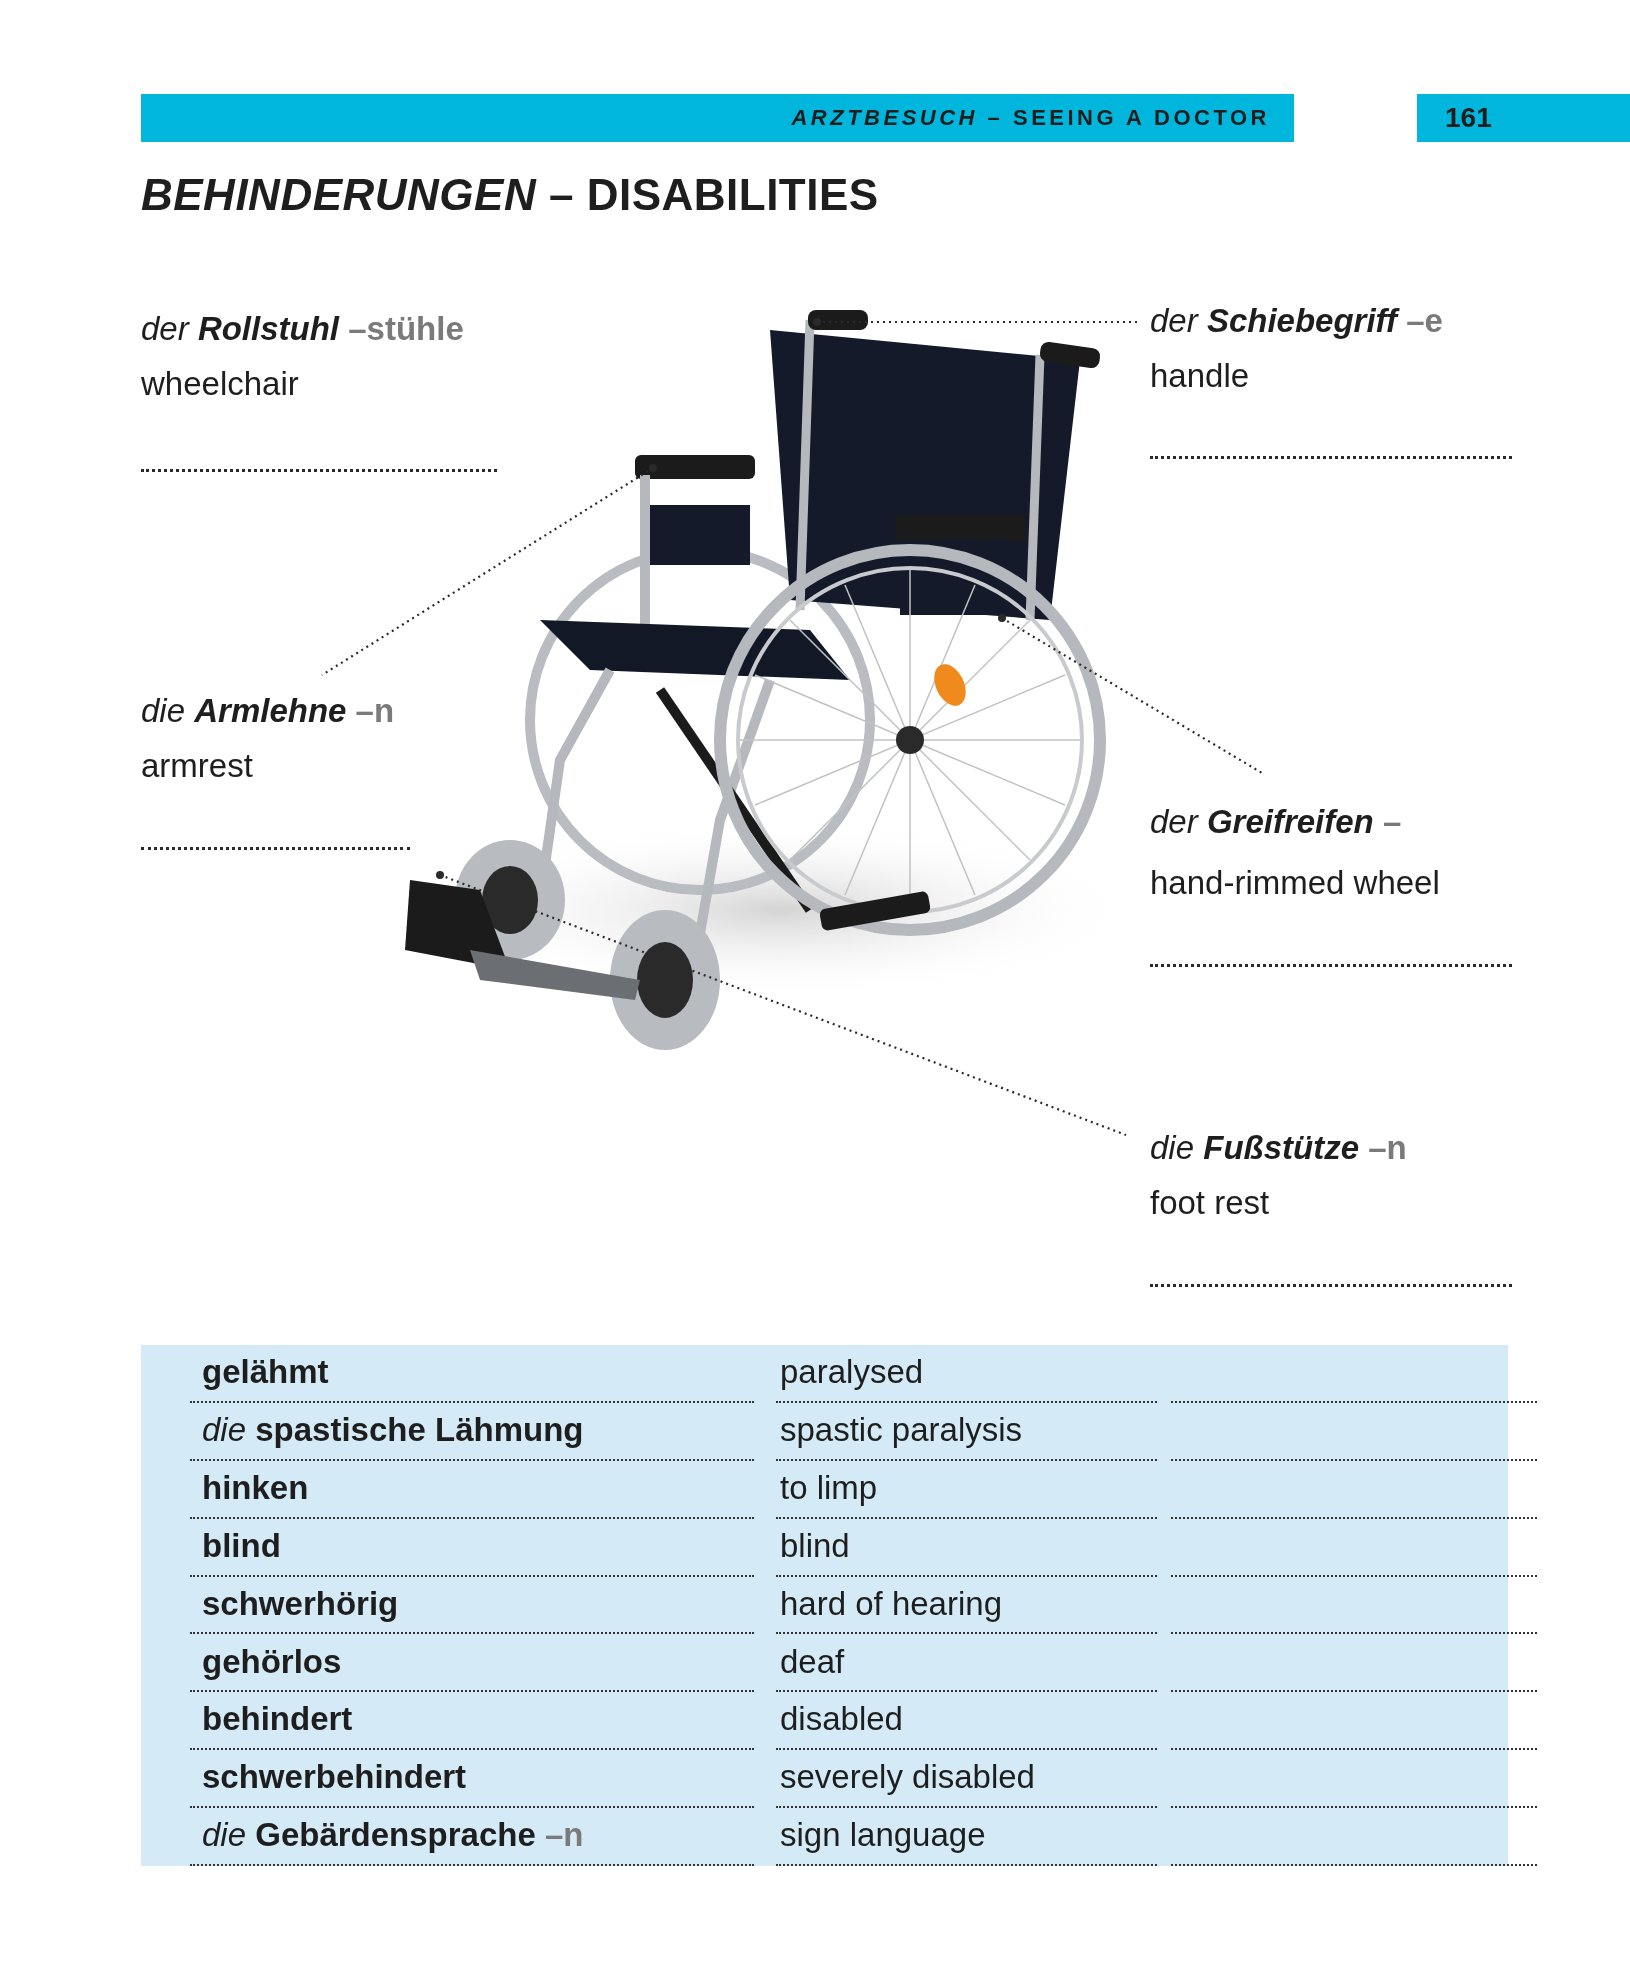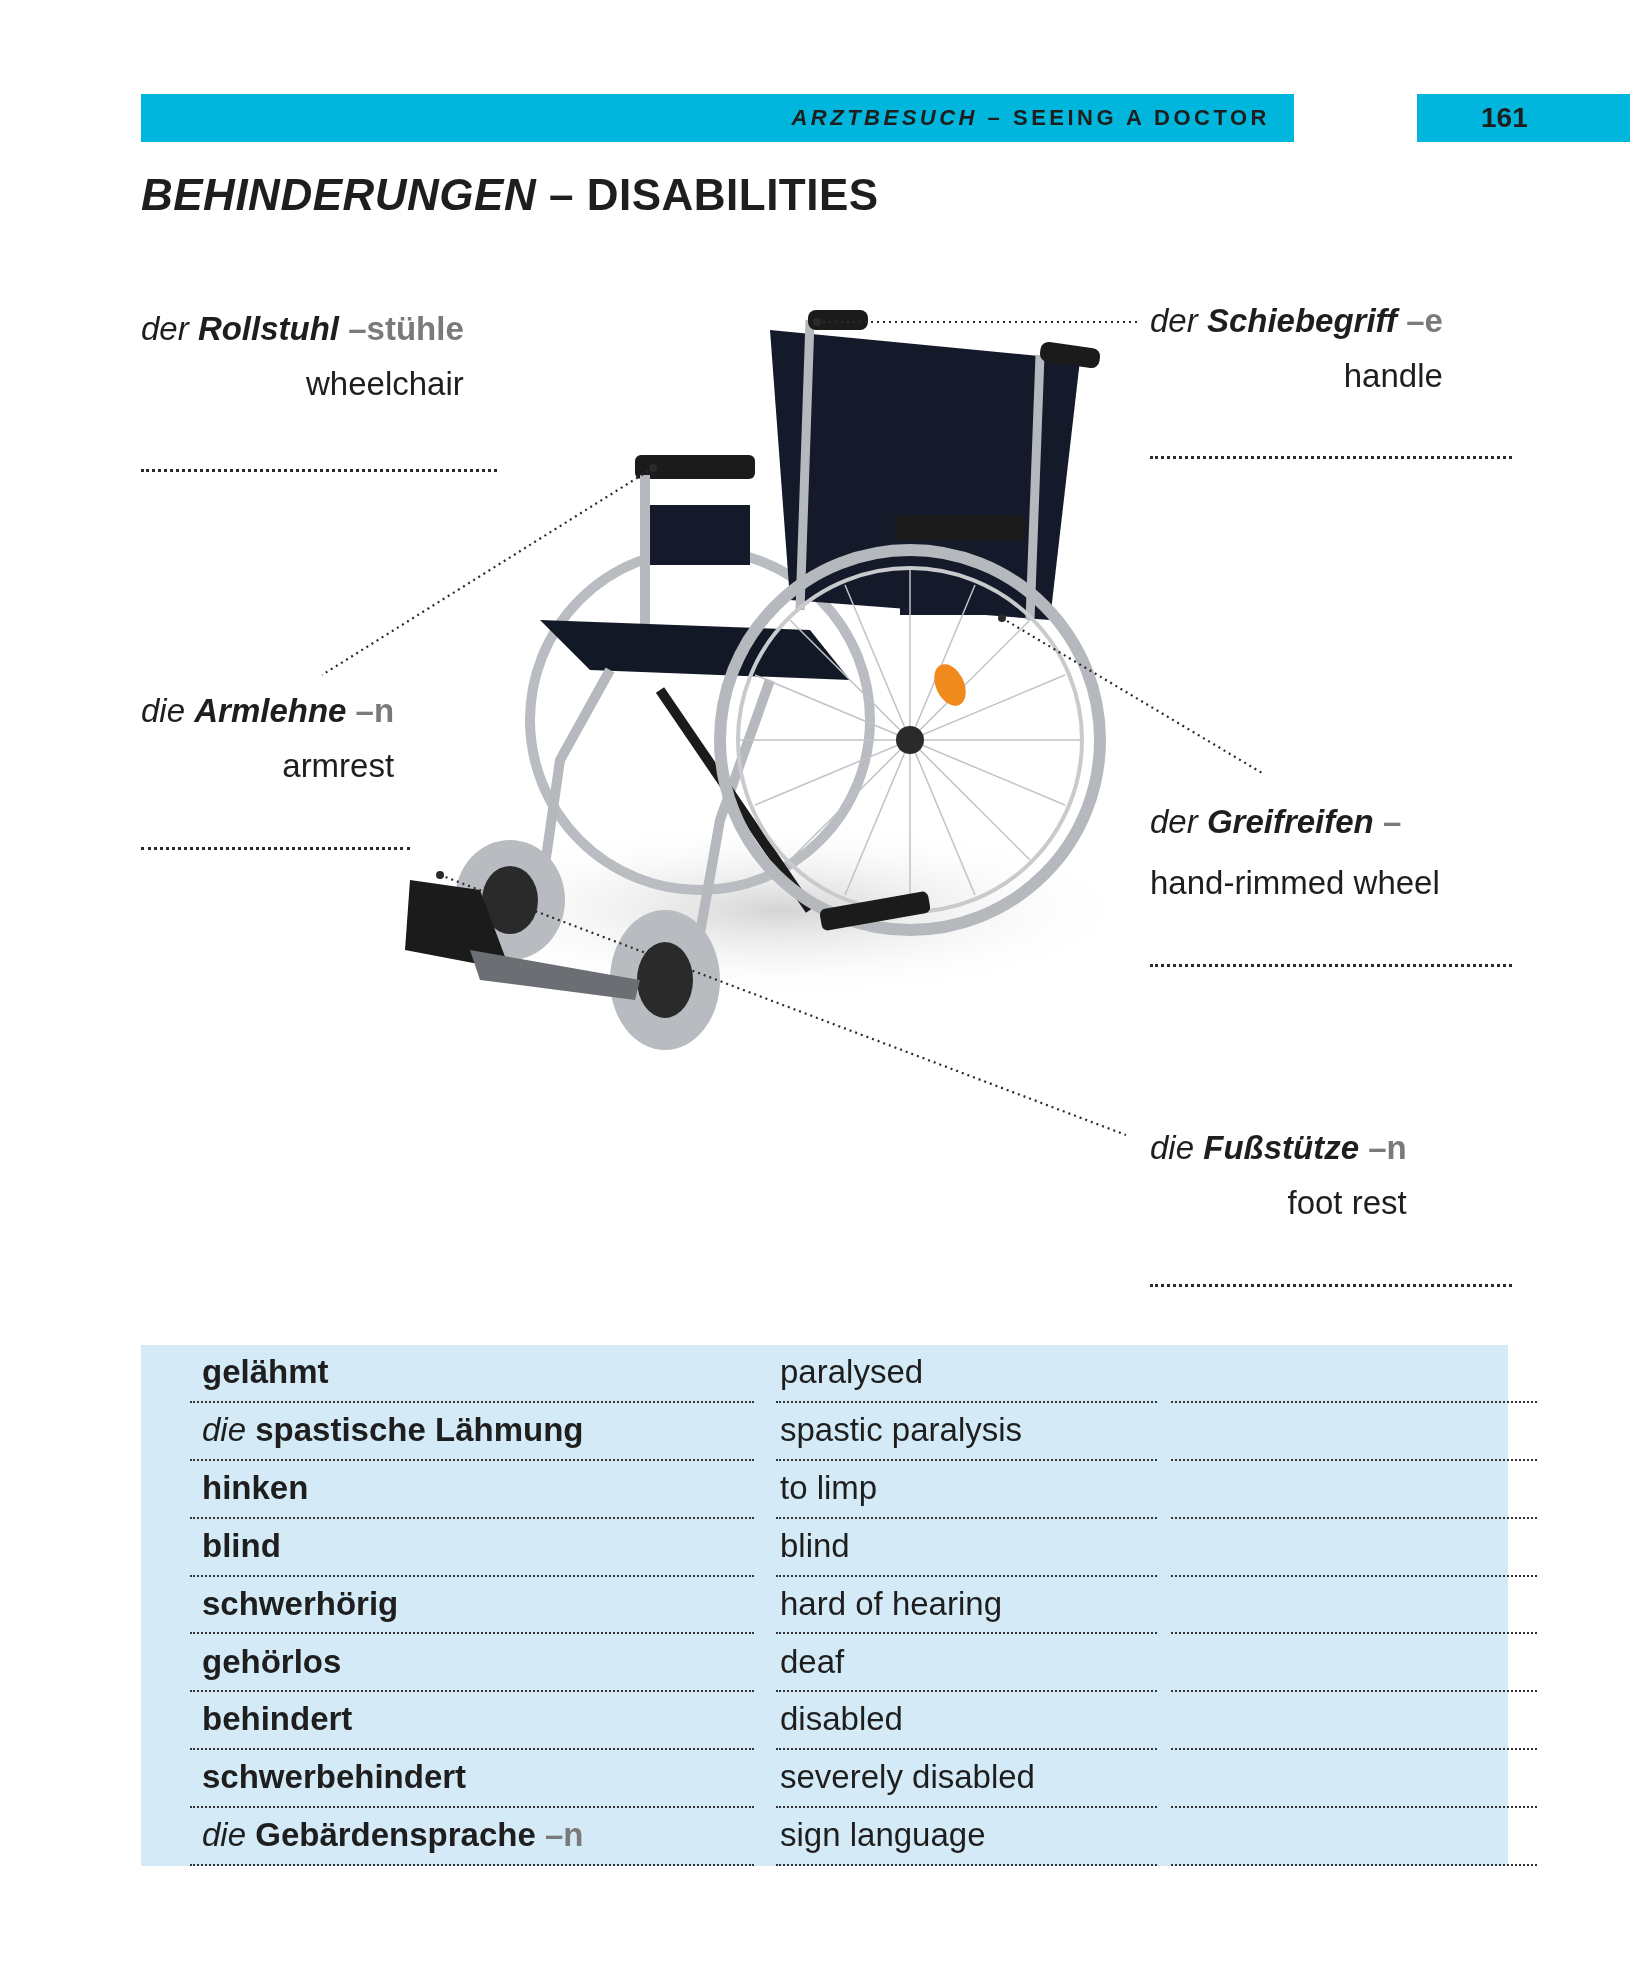--- a/index.html
+++ b/index.html
@@ -5,31 +5,31 @@
   html, body { margin:0; padding:0; background:#ffffff; }
   body { width:1630px; height:1961px; position:relative; overflow:hidden;
          font-family:"Liberation Sans", "DejaVu Sans", sans-serif; color:#1e1e1e; }
   .hdr-bar { position:absolute; top:94px; height:48px; background:#00b6dc; }
   .hdr-main { left:141px; width:1153px; }
   .hdr-page { left:1417px; width:213px; }
   .hdr-text { position:absolute; right:24px; top:0; line-height:48px; font-size:22px;
               font-weight:bold; letter-spacing:3.5px; color:#1e1e1e; white-space:nowrap; }
   .hdr-text .it { font-style:italic; }
   .page-num { position:absolute; left:0; width:100%; top:0; line-height:48px; text-align:left;
-              padding-left:64px; box-sizing:border-box; font-size:28px; font-weight:bold; color:#1e1e1e; }
+              padding-left:28px; box-sizing:border-box; font-size:28px; font-weight:bold; color:#1e1e1e; }
   .title { position:absolute; left:141px; top:170px; font-size:44px; font-weight:bold;
            letter-spacing:0.5px; white-space:nowrap; color:#1e1e1e; }
   .title .it { font-style:italic; }
 
   .label { position:absolute; font-size:33px; line-height:1; white-space:nowrap; }
   .label .de { display:block; }
   .label .art { font-style:italic; }
   .label .word { font-style:italic; font-weight:bold; }
   .label .pl { font-weight:bold; color:#7a7a7a; }
-  .label .en { display:block; margin-top:22px;text-align:right; }
+  .label .en { display:block; margin-top:22px; }
   .dotline { position:absolute; height:0; border-top:3px dotted #2a2a2a; }
 
   .leader { position:absolute; left:0; top:0; }
 
   .table { position:absolute; left:141px; top:1345px; width:1367px; height:521px; background:#d4ebf7; }
   .row { position:absolute; left:0; width:100%; height:57.9px;margin-left:37px; }
   .cell { position:absolute; top:8px; font-size:33px; white-space:nowrap; }
   .c1 { left:24px; }
   .c2 { left:602px; }
   .c1 .art { font-style:italic; font-weight:normal; }

